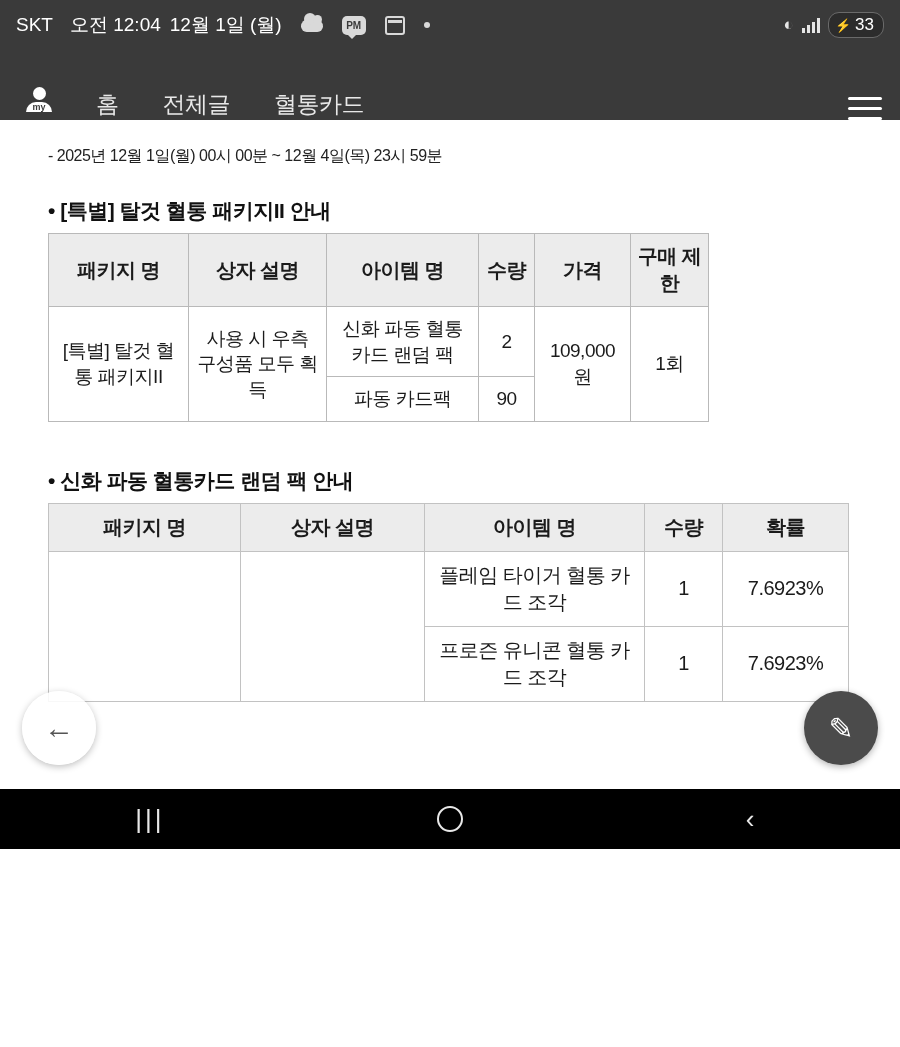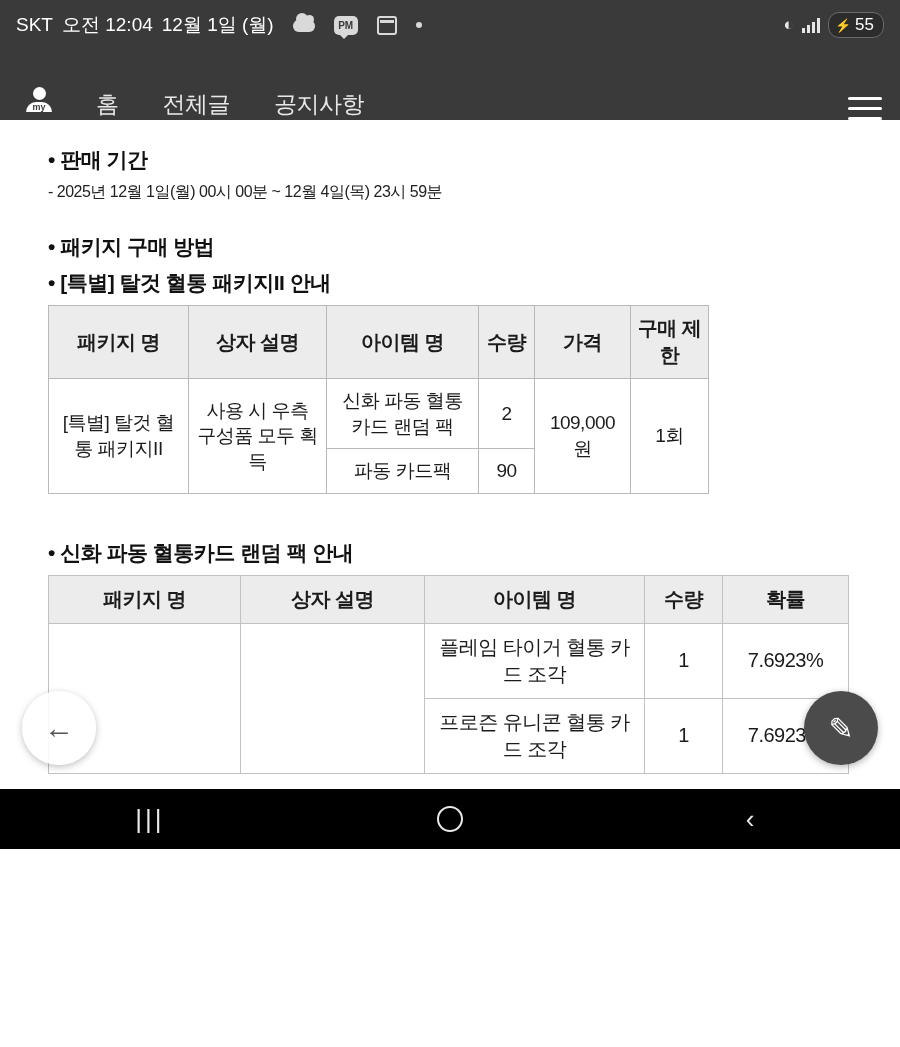--- a/index.html
+++ b/index.html
@@ -25,21 +25,21 @@
     display: flex;
     align-items: center;
     padding: 0 16px;
     font-size: 19px;
     flex: 0 0 auto;
   }
   .statusbar .left {
     display: flex; align-items: center; gap: 9px;
   }
   .statusbar .carrier { font-size: 19px; letter-spacing: 0; }
-  .statusbar .time { font-size: 19px; }
+  .statusbar .time { font-size: 19px; margin-left: 8px; }
   .statusbar .date { font-size: 19px; font-weight: normal; }
   .statusbar .spacer { flex: 1 1 auto; }
   .sb-icon { display: inline-flex; align-items: center; justify-content: center; padding-left: 10px; }
   .cloud-icon {
     width: 22px; height: 13px; background: #d9d9d9;
     border-radius: 9px 9px 7px 7px; position: relative; display: inline-block;
   }
   .cloud-icon:before {
     content: ""; position: absolute; width: 12px; height: 12px; background: #d9d9d9;
     border-radius: 50%; top: -6px; left: 3px;
@@ -251,52 +251,50 @@
     <div class="spacer"></div>
     <span class="wifi-icon">◐</span>
     <span class="signal-icon" style="margin:0 8px 0 8px">
         <i></i>
         <i></i>
         <i></i>
         <i></i>
       </span>
     <span class="battery">
       <span class="bolt">⚡</span>
-      <span>55</span>
+      <span>33</span>
     </span>
   </div>
 
   <div class="appbar">
     <div class="my-btn">
       <div class="head"></div>
       <div class="body">
         <span class="lbl">my</span>
       </div>
     </div>
     <div class="nav">
       <div class="nav-item">홈</div>
       <div class="nav-item">전체글</div>
-      <div class="nav-item">공지사항</div>
+      <div class="nav-item">혈통카드</div>
     </div>
     <div class="spacer"></div>
     <div class="hamburger">
       <span></span>
         <span></span>
         <span></span>
     </div>
   </div>
 
   <div class="content">
     <div class="page">
 
 
-      <div class="section-head">• 판매 기간</div>
       <div class="section-line">- 2025년 12월 1일(월) 00시 00분 ~ 12월 4일(목) 23시 59분</div>
 
-      <div class="section-head">• 패키지 구매 방법</div>
 
       <div class="section-head">• [특별] 탈것 혈통 패키지II 안내</div>
 
       <div class="tbl-wrap">
         <table class="pkg">
           <colgroup>
             <col style="width:140px">
               <col style="width:138px">
               <col style="width:152px">
             <col style="width:56px">

